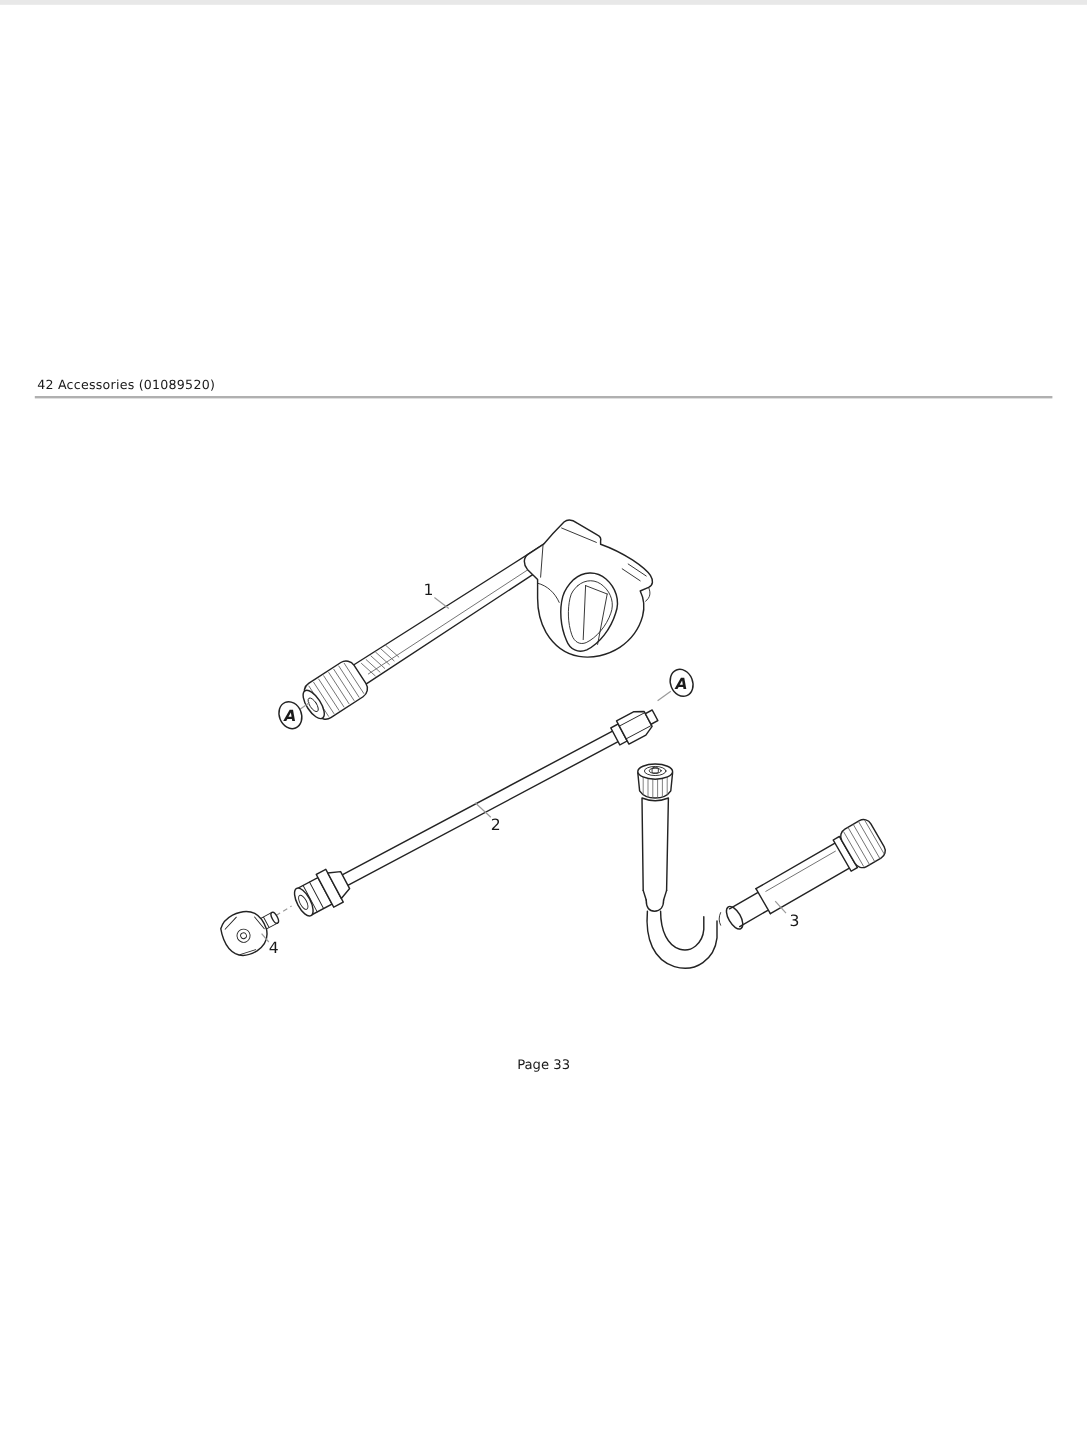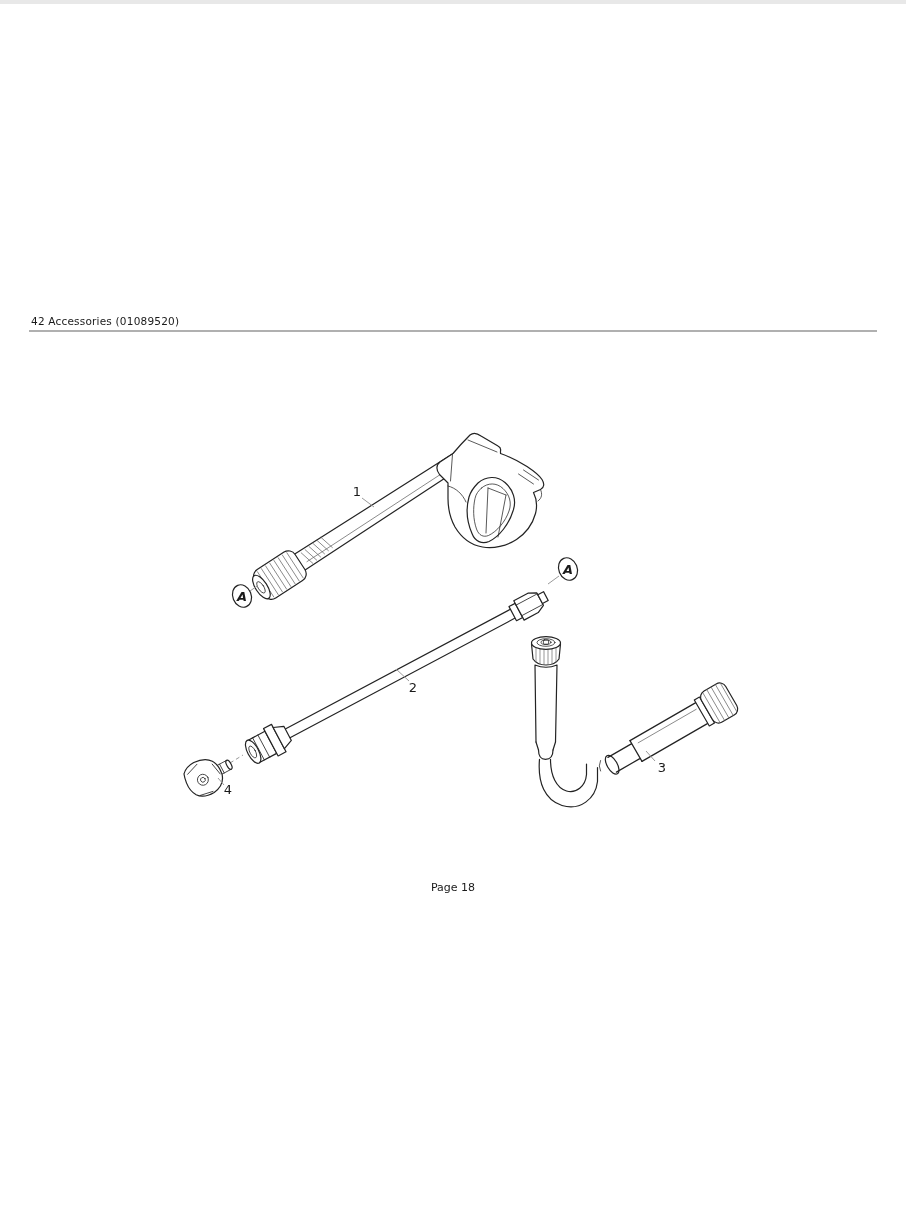--- a/index.html
+++ b/index.html
@@ -147,16 +147,16 @@
 
       <g>
         <path class="leader" d="M559,572 L548,580"></path>
         <ellipse class="lnf" cx="568" cy="565" rx="9.2" ry="11.5" transform="rotate(-22 568 565)" stroke-width="1.3"></ellipse>
         <text class="callout-letter" x="568" y="570" text-anchor="middle">A</text>
       </g>
     </g>
   </svg>
 
   <footer>
-    <div class="page-number">Page 18</div>
+    <div class="page-number">Page 33</div>
   </footer>
 
 </div>
 
 </body></html>

